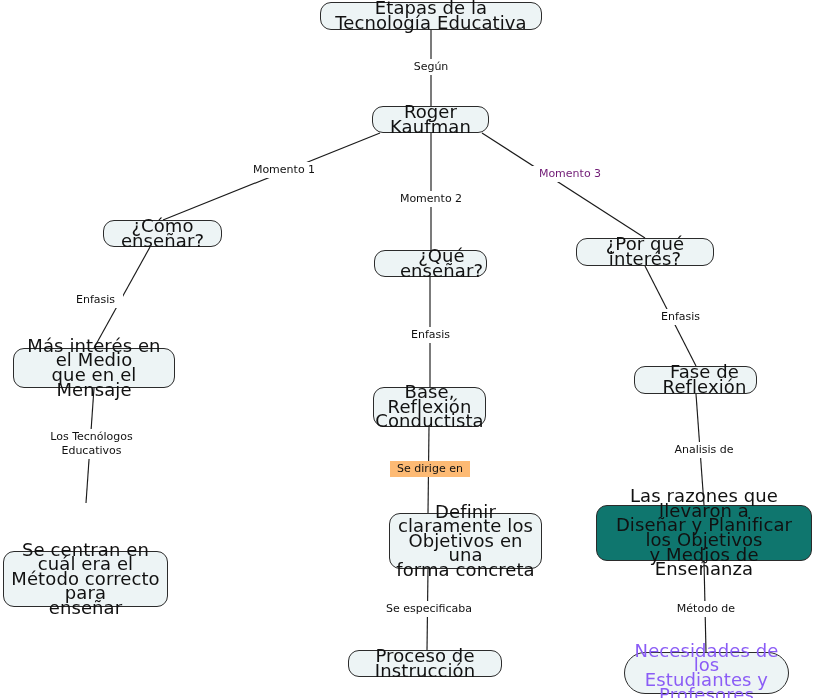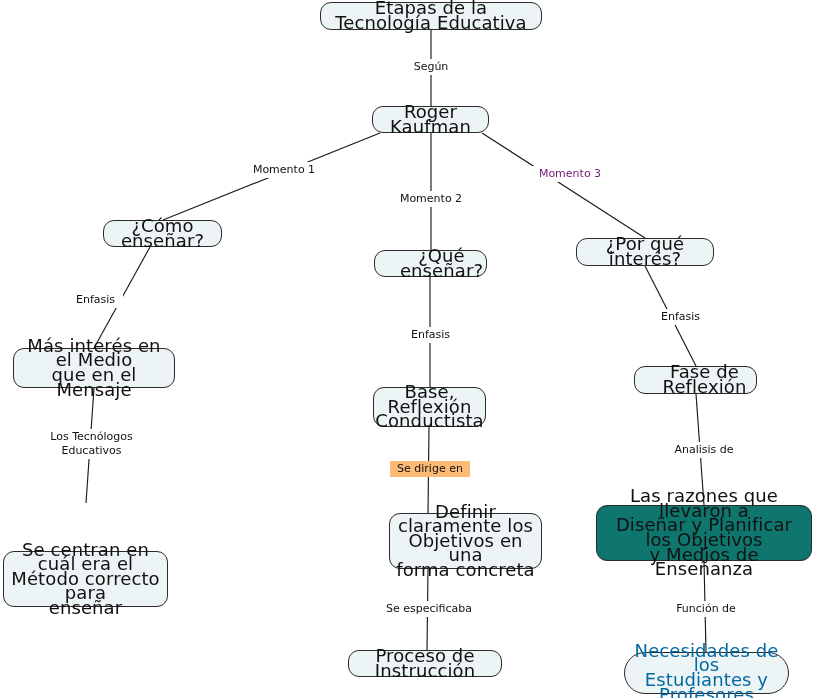--- a/index.html
+++ b/index.html
@@ -96,31 +96,31 @@
       <div class="node" style="left: 3px; top: 503px; width: 165px; height: 56px; background: rgb(237, 244, 245); border-color: rgb(43, 43, 43); color: rgb(17, 17, 17); margin-top: 48px;">Se centran en cuál era el
 Método correcto para
 enseñar</div>
       <div class="node" style="left: 352px; top: 513px; width: 153px; height: 56px; background: rgb(237, 244, 245); border-color: rgb(43, 43, 43); color: rgb(17, 17, 17); margin-left: 37px;">Definir claramente los
 Objetivos en una
 forma concreta</div>
       <div class="node" style="left: 596px; top: 505px; width: 216px; height: 56px; background: #0f766e; border-color: rgb(43, 43, 43); color: rgb(17, 17, 17);">Las razones que llevaron a
 Diseñar y Planificar los Objetivos
 y Medios de Enseñanza</div>
       <div class="node" style="left: 348px; top: 650px; width: 154px; height: 27px; background: rgb(237, 244, 245); border-color: rgb(43, 43, 43); color: rgb(17, 17, 17);">Proceso de Instrucción</div>
-      <div class="node" style="left: 624px; top: 652px; width: 165px; height: 42px; background: rgb(237, 244, 245); border-color: rgb(43, 43, 43); color: #0369a1; border-radius: 21px;">Necesidades de los
+      <div class="node" style="left: 624px; top: 652px; width: 165px; height: 42px; background: rgb(237, 244, 245); border-color: rgb(43, 43, 43); color: #8b5cf6; border-radius: 21px;">Necesidades de los
 Estudiantes y Profesores</div>
     </div>
   <div id="label-layer">
       <div class="link-label" style="left: 398px; top: 59px; width: 66px; height: 16px; color: rgb(17, 17, 17); background: rgb(255, 255, 255);">Según</div>
       <div class="link-label" style="left: 246px; top: 162px; width: 76px; height: 16px; color: rgb(17, 17, 17); background: rgb(255, 255, 255);">Momento 1</div>
       <div class="link-label" style="left: 393px; top: 191px; width: 76px; height: 16px; color: rgb(17, 17, 17); background: rgb(255, 255, 255);">Momento 2</div>
       <div class="link-label" style="left: 531px; top: 166px; width: 78px; height: 16px; color: #701a75; background: rgb(255, 255, 255);">Momento 3</div>
       <div class="link-label" style="left: 68px; top: 292px; width: 55px; height: 16px; color: rgb(17, 17, 17); background: rgb(255, 255, 255);">Enfasis</div>
       <div class="link-label" style="left: 403px; top: 327px; width: 55px; height: 16px; color: rgb(17, 17, 17); background: rgb(255, 255, 255);">Enfasis</div>
       <div class="link-label" style="left: 653px; top: 309px; width: 55px; height: 16px; color: rgb(17, 17, 17); background: rgb(255, 255, 255);">Enfasis</div>
       <div class="link-label" style="left: 44px; top: 429px; width: 95px; height: 30px; color: rgb(17, 17, 17); background: rgb(255, 255, 255);">Los Tecnólogos
 Educativos</div>
       <div class="link-label" style="left: 390px; top: 461px; width: 80px; height: 16px; color: rgb(17, 17, 17); background: #fdba74;">Se dirige en</div>
       <div class="link-label" style="left: 666px; top: 442px; width: 76px; height: 16px; color: rgb(17, 17, 17); background: rgb(255, 255, 255);">Analisis de</div>
       <div class="link-label" style="left: 378px; top: 601px; width: 102px; height: 16px; color: rgb(17, 17, 17); background: rgb(255, 255, 255);">Se especificaba</div>
-      <div class="link-label" style="left: 668px; top: 601px; width: 76px; height: 16px; color: rgb(17, 17, 17); background: rgb(255, 255, 255);">Función de</div>
+      <div class="link-label" style="left: 668px; top: 601px; width: 76px; height: 16px; color: rgb(17, 17, 17); background: rgb(255, 255, 255);">Método de</div>
     </div>
 </div>
 
 </body></html>

